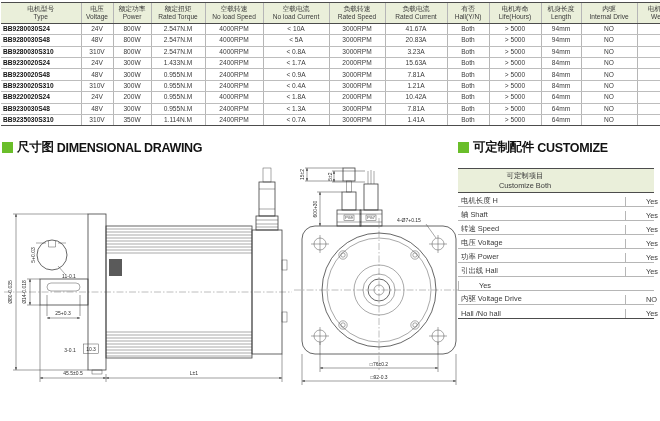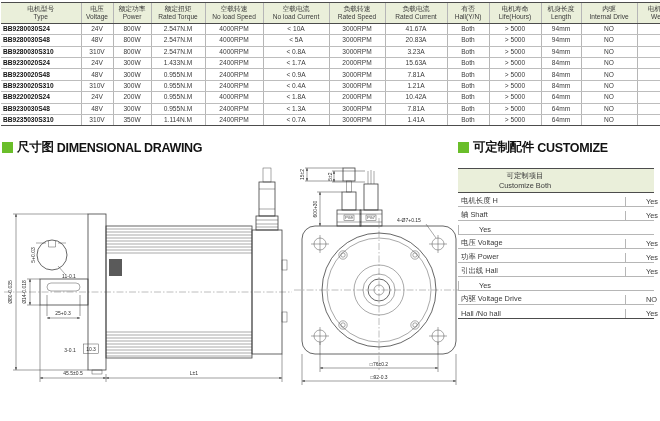--- a/index.html
+++ b/index.html
@@ -412,20 +412,21 @@
     <div>
         <div class="c-row">
           <div class="c-col1">电机长度 H</div>
           <div class="c-col2">Yes</div>
         </div>
         <div class="c-row">
           <div class="c-col1">轴 Shaft</div>
           <div class="c-col2">Yes</div>
         </div>
         <div class="c-row">
+          <div class="c-col1">转速 Speed</div>
           <div class="c-col2">Yes</div>
         </div>
         <div class="c-row">
           <div class="c-col1">电压 Voltage</div>
           <div class="c-col2">Yes</div>
         </div>
         <div class="c-row">
           <div class="c-col1">功率 Power</div>
           <div class="c-col2">Yes</div>
         </div>

